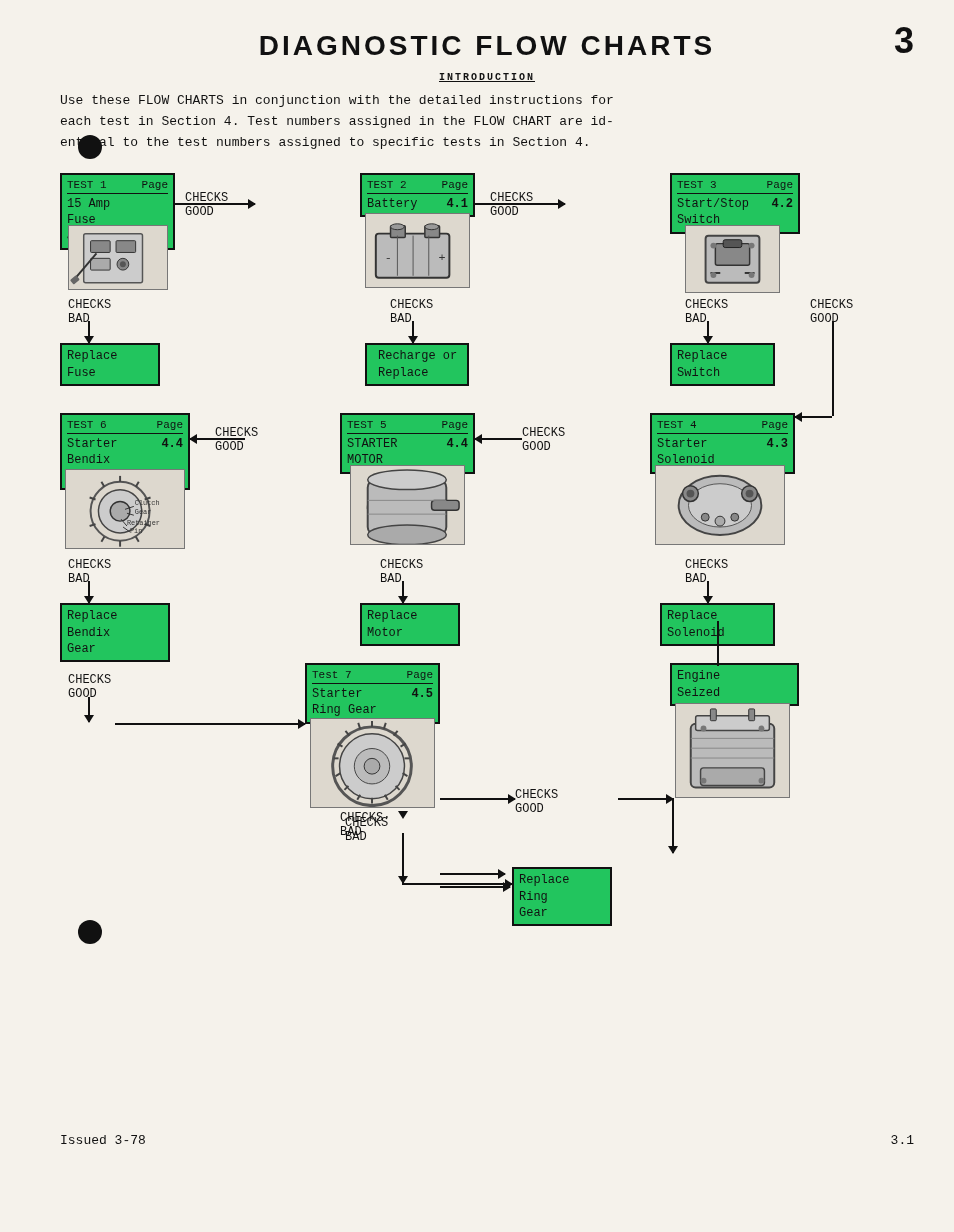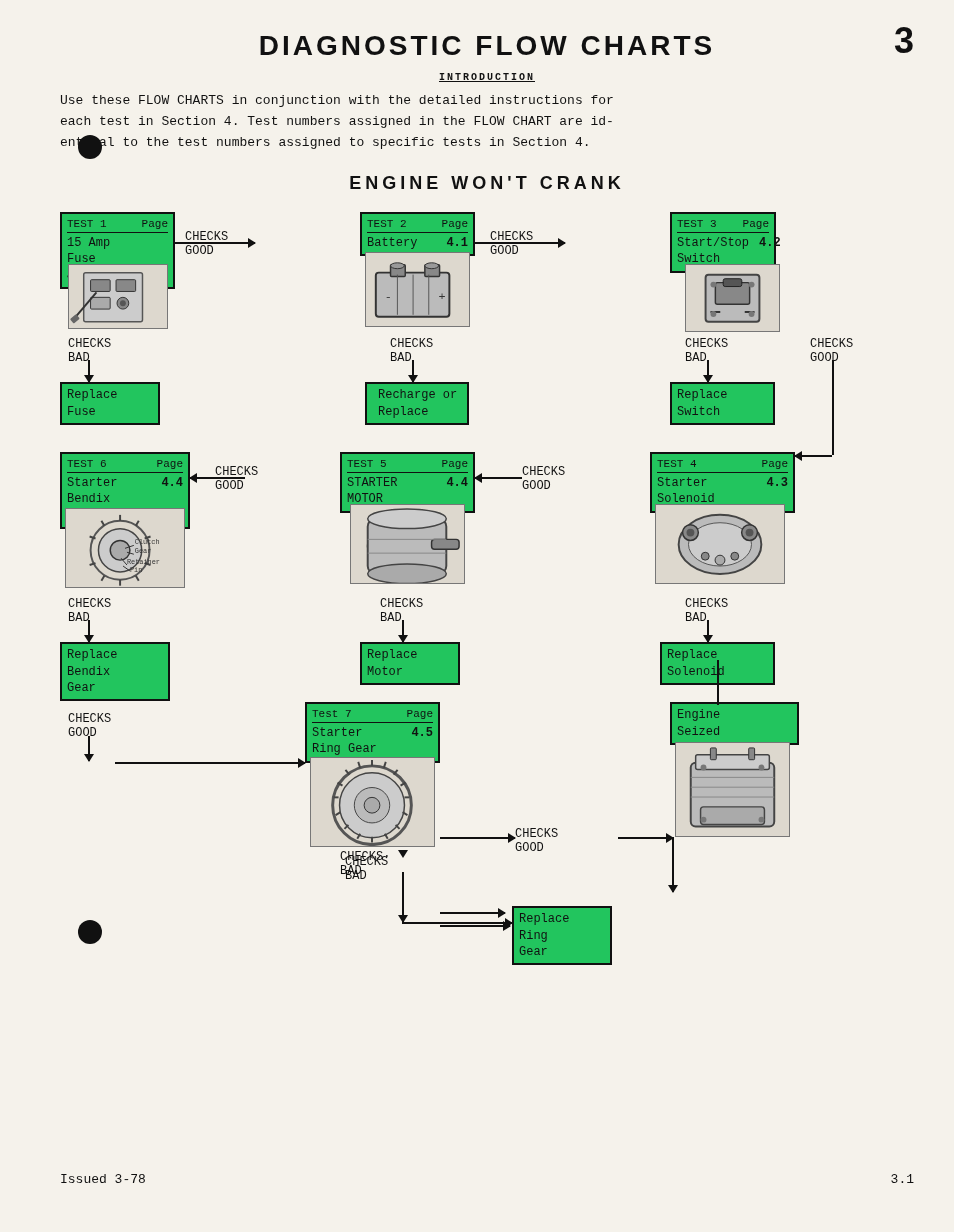--- a/index.html
+++ b/index.html
@@ -179,21 +179,20 @@
     <div style="min-width:40px;"></div>
     <h1 class="main-title">DIAGNOSTIC FLOW CHARTS</h1>
     <div class="page-number">3</div>
   </div>
 
   <div class="section-title">INTRODUCTION</div>
   <p class="intro-text" style="white-space:pre-line;">Use these FLOW CHARTS in conjunction with the detailed instructions for
 each test in Section 4. Test numbers assigned in the FLOW CHART are id-
 entical to the test numbers assigned to specific tests in Section 4.</p>
 
-  <div class="engine-title">ENGINE WON'T CRANK</div>
 
   <div class="fc-wrap">
 
     <div class="fc-box" style="left:0;top:0;width:115px;">
       <div class="box-top">
         <span>TEST 1</span>
         <span>Page</span>
       </div>
       <div style="display:flex;justify-content:space-between;flex-direction:column;">
         <span>15 Amp<br>Fuse</span>
@@ -247,21 +246,21 @@
 
         <ellipse cx="32" cy="13" rx="7" ry="3" fill="#999" stroke="#333" stroke-width="1"></ellipse>
         <ellipse cx="67" cy="13" rx="7" ry="3" fill="#999" stroke="#333" stroke-width="1"></ellipse>
       </svg>
     </div>
 
     <div class="fc-text" style="left:430px;top:18px;">CHECKS<br>GOOD</div>
 
     <div class="fc-arrow-h right" style="left:415px;top:30px;width:90px;"></div>
 
-    <div class="fc-box" style="left:610px;top:0;width:106px;">
+    <div class="fc-box" style="left:610px;top:0;width:130px;">
       <div class="box-top">
         <span>TEST 3</span>
         <span>Page</span>
       </div>
       <div style="display:flex;justify-content:space-between;gap:10px;">
         <span>Start/Stop<br>Switch</span>
         <span style="font-weight:bold;">4.2</span>
       </div>
     </div>
 

